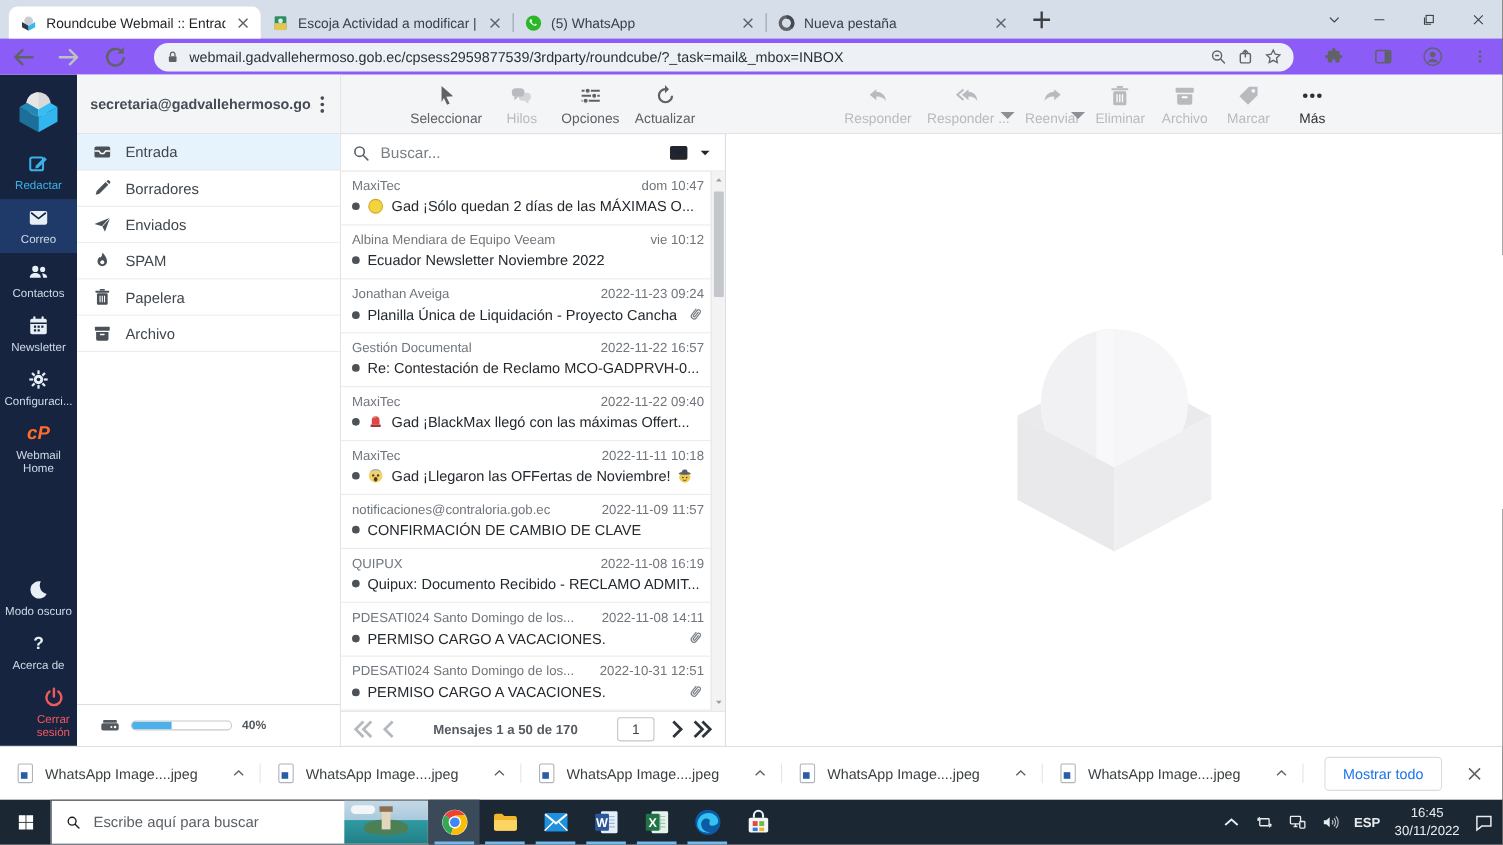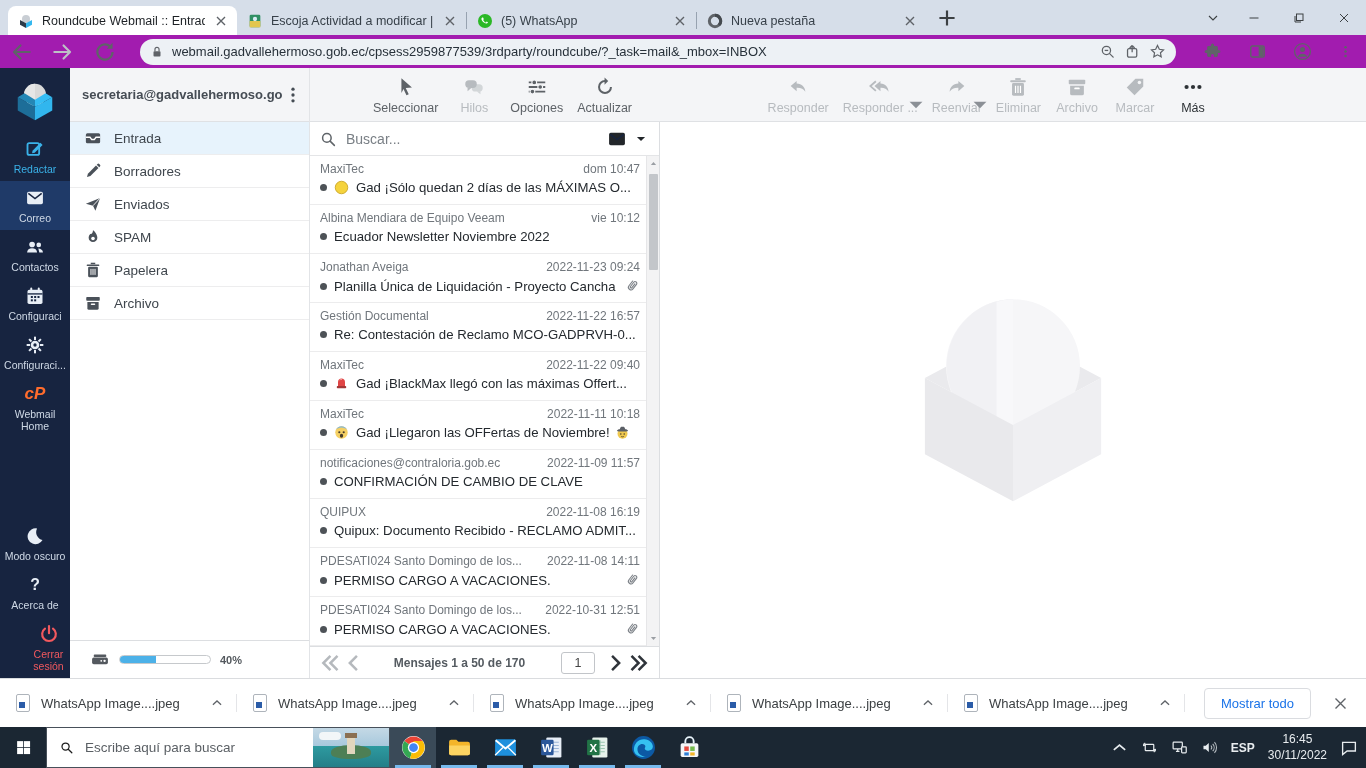--- a/index.html
+++ b/index.html
@@ -20,21 +20,21 @@
   .tab .fav svg{width:16px;height:16px;}
   .tab-close{width:16px;height:16px;flex:0 0 16px;}
   .tab-sep{width:1px;height:17px;background:#97a2b0;margin-bottom:6px;}
   .newtab-btn{width:26px;height:26px;margin:0 0 4px 8px;}
   .win-controls{margin-left:auto;display:flex;height:35px;}
   .win-btn{width:45px;height:35px;display:flex;align-items:center;justify-content:center;color:#3c4043;}
   .win-btn svg{width:12px;height:12px;}
   .win-chevron{width:36px;}
 
   
-  .navbar{height:33px;background:#a21caf;display:flex;align-items:center;padding:14px 8px;gap:16px;}
+  .navbar{height:33px;background:#8b5cf6;display:flex;align-items:center;padding:14px 8px;gap:16px;}
   .nav-btn{width:26px;height:26px;color:#5f6368;}
   .nav-btn.disabled{color:#bdc1c6;}
   .addressbar{flex:1;height:26px;background:#edf1f5;border-radius:14px;display:flex;align-items:center;
               padding:0 10px;margin:0 6px;gap:8px;}
   .url-lock{width:14px;height:14px;color:#5f6368;}
   .url-text{flex:1;font-size:13px;color:#27313a;white-space:nowrap;overflow:hidden;}
   .pill-ic{width:17px;height:17px;color:#5f6368;}
   .bar-ic{width:19px;height:19px;color:#5f6368;margin:0 5px;}
 
   
@@ -368,21 +368,21 @@
               <path d="M7.5 3v3.5M16.5 3v3.5" stroke="currentColor" stroke-width="2.4" stroke-linecap="round"></path>
               <g fill="#172440">
                 <rect x="7" y="12" width="2.4" height="2.4"></rect>
                 <rect x="11" y="12" width="2.4" height="2.4"></rect>
                 <rect x="15" y="12" width="2.4" height="2.4"></rect>
                 <rect x="7" y="16" width="2.4" height="2.4"></rect>
                 <rect x="11" y="16" width="2.4" height="2.4"></rect>
               </g>
             </svg>
           </span>
-          <span>Configuraci</span>
+          <span>Newsletter</span>
         </div>
         <div class="ln-item ">
           <span class="icx" style="width:20px;height:20px">
             <svg viewBox="0 0 24 24">
               <circle cx="12" cy="12" r="5.2" fill="currentColor"></circle>
               <circle cx="12" cy="12" r="2" fill="#172440"></circle>
               <g fill="currentColor">
                 <rect x="10.8" y="2" width="2.4" height="4"></rect>
                 <rect x="10.8" y="18" width="2.4" height="4"></rect>
                 <rect x="2" y="10.8" width="4" height="2.4"></rect>

